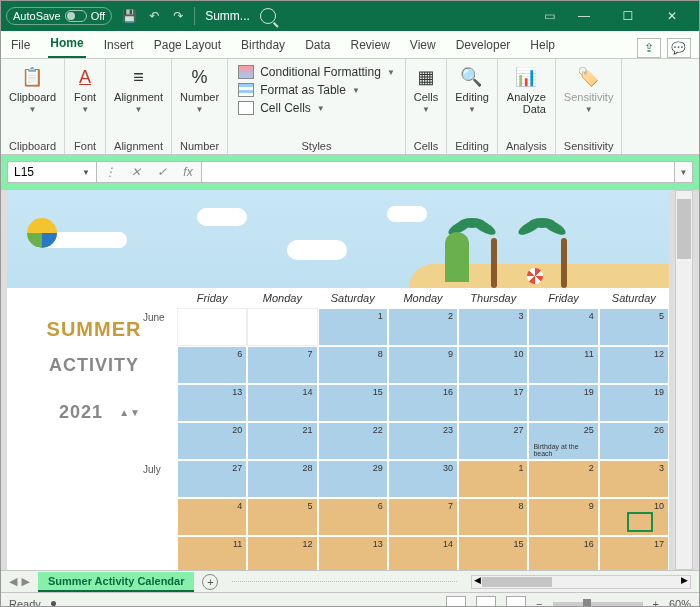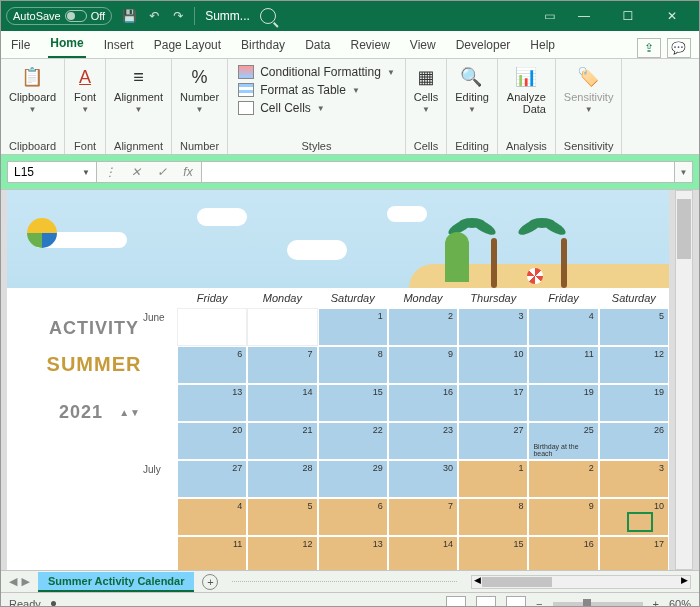--- a/index.html
+++ b/index.html
@@ -78,21 +78,21 @@
 .cell.blank { background:#fff; border:1px solid #eee; }
 .cell.blue { background:#acd0e8; }
 .cell.tan { background:#e8be80; }
 .cell .note { position:absolute; left:4px; bottom:2px; font-size:7px; text-align:left; line-height:1; color:#333; width:90%; }
 
 .sel-box { position:absolute; right:16px; bottom:38px; width:26px; height:20px; border:2px solid #1a8f4a; }
 
 
 .tabbar { height:22px; background:#eef3ee; border-top:1px solid #c5c5c5; display:flex; align-items:center; padding:0 8px; gap:8px; font-size:11px; }
 .sheet-nav { color:#888; display:flex; gap:4px; }
-.sheet-tab { padding:3px 10px; color:#0b6b3a; font-weight:600; border-bottom:2px solid #0b6b3a; background:#7dd3fc; }
+.sheet-tab { padding:3px 10px; color:#0b6b3a; font-weight:600; border-bottom:2px solid #0b6b3a; background:#86efac; }
 .add-sheet { width:16px; height:16px; border:1px solid #888; border-radius:50%; display:flex; align-items:center; justify-content:center; color:#555; font-size:11px; }
 .hscroll { margin-left:auto; width:220px; height:14px; background:#f0f0f0; border:1px solid #ccc; position:relative; }
 .hscroll .thumb { position:absolute; left:10px; top:1px; width:70px; bottom:1px; background:#c4c4c4; }
 
 
 .status { height:22px; background:#eef3ee; border-top:1px solid #c5c5c5; display:flex; align-items:center; padding:0 8px; font-size:11px; color:#555; gap:10px; }
 .status .spacer { flex:1; }
 .view-btn { width:20px; height:16px; border:1px solid #aaa; background:#fff; }
 .zoom-track { width:90px; height:4px; background:#ccc; position:relative; }
 .zoom-track .knob { position:absolute; left:30px; top:-3px; width:8px; height:10px; background:#888; }
@@ -269,22 +269,22 @@
             <span style="left:12px;top:0"></span>
             <span style="left:24px;top:4px;transform:rotate(30deg)"></span>
           </div>
           <div class="palm-trunk"></div>
         </div>
       <div style="position:absolute;right:200px;bottom:6px;width:24px;height:50px;background:#6ab04c;border-radius:12px 12px 0 0"></div>
       <div style="position:absolute;right:126px;bottom:4px;width:16px;height:16px;border-radius:50%;background:repeating-conic-gradient(#e74c3c 0 45deg,#fff 45deg 90deg)"></div>
     </div>
     <div class="cal">
       <div class="sidecol">
+        <div class="title-word">SUMMER</div>
         <div class="title-word muted">ACTIVITY</div>
-        <div class="title-word">SUMMER</div>
         <div class="year-wrap">
             <div class="title-word muted" style="margin:12px">2021</div>
             <span style="font-size:10px;color:#888">▲▼</span>
           </div>
       </div>
       <div class="grid">
         <div class="dayhdr">
           <div>Friday</div>
           <div>Monday</div>
           <div>Saturday</div>

